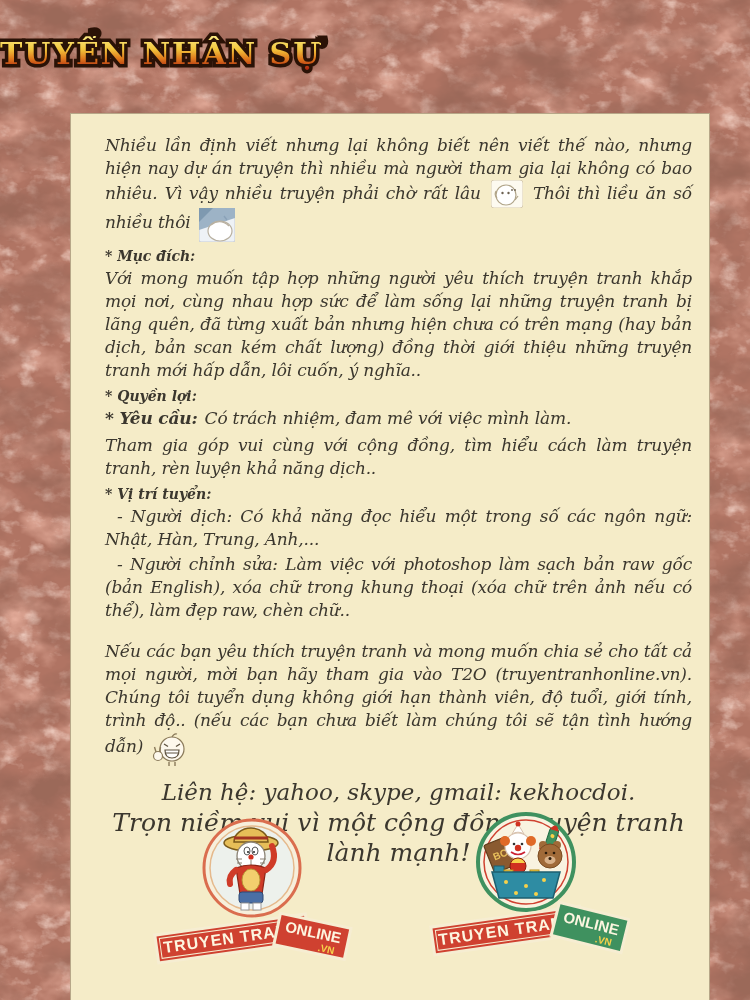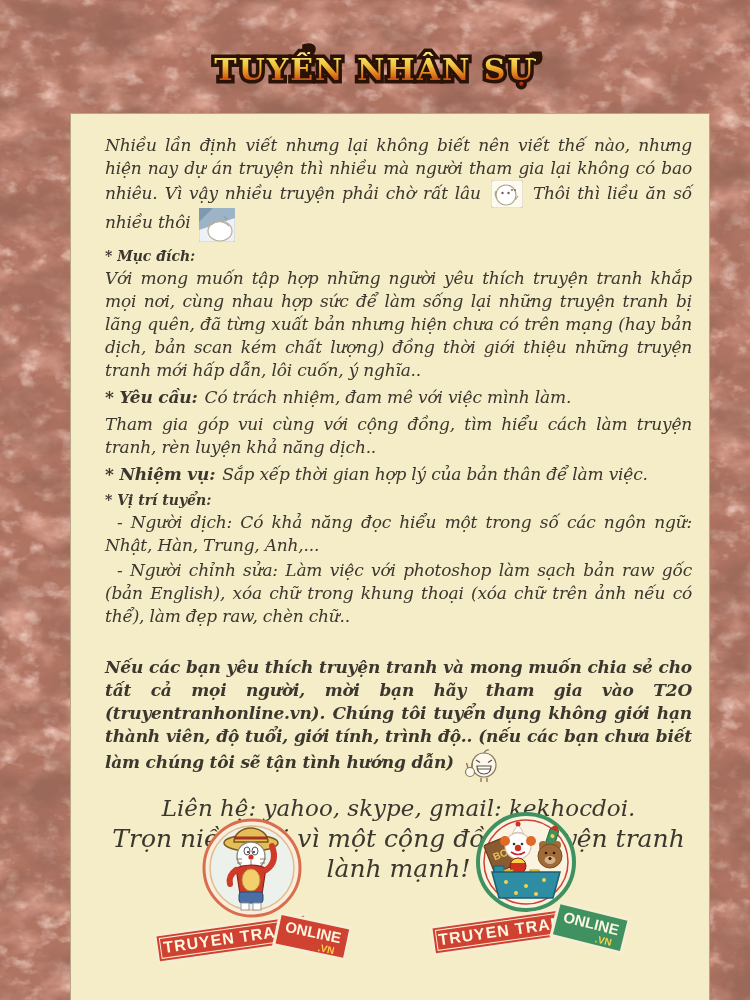--- a/index.html
+++ b/index.html
@@ -1,41 +1,41 @@
 <!DOCTYPE html>
 <html><head>
 <meta charset="utf-8">
 <style>
   html,body{margin:0;padding:0;background:#3a2018;}
   .stage{position:relative;width:750px;height:1000px;overflow:hidden;
          font-family:"DejaVu Serif",serif;}
   .bg{position:absolute;inset:0;width:750px;height:1000px;display:block;}
 
   
-  .title-wrap{position:absolute;top:52px;left:0;width:100%;text-align:center;z-index:3;}
+  .title-wrap{position:absolute;top:36px;left:0;width:100%;z-index:3;}
   .title{position:relative;display:inline-block;font-weight:bold;font-size:30px;
          letter-spacing:2px;font-family:"DejaVu Serif",serif;white-space:nowrap;}
   .title .t-outline{-webkit-text-stroke:7px #2a1206;color:#2a1206;
          text-shadow:0 2px 4px rgba(0,0,0,.55);}
   .title .t-fill{position:absolute;left:0;top:0;
          background:linear-gradient(180deg,#fbe87e 4%,#f2c53c 38%,#e07b1d 64%,#a8220f 96%);
          -webkit-background-clip:text;background-clip:text;color:transparent;}
 
   
   .panel{position:absolute;left:70px;top:113px;width:640px;height:938px;
          box-sizing:border-box;background:#f5ecc8;z-index:2;
          border:1px solid rgba(70,40,20,.35);border-bottom:3px solid #241307;
          padding:20px 17px 0 34px;overflow:hidden;color:#3b372e;}
   .body{font-style:italic;font-size:17px;line-height:23px;letter-spacing:-.2px;
         margin:0 0 4px 0;}
   .jt{text-align:justify;}
   .hd{font-style:italic;font-weight:bold;font-size:14px;margin:6px 0 3px 0;}
   .hd-inline{font-weight:bold;margin-right:7px;}
   .bullet{text-indent:12px;margin-bottom:2px;}
-  .closing{margin-top:28px;font-weight:bold;}
+  .closing{margin-top:18px;}
   .center{text-align:center;font-style:italic;}
   .contact{font-size:23px;line-height:28px;margin:10px 0 2px 0;}
   .slogan{font-size:25px;line-height:30px;margin:2px 0 0 0;}
 
   
   .emo{display:inline-block;vertical-align:-9px;margin:0 3px;}
   .emo-1{width:32px;height:28px;}
   .emo-2{width:36px;height:34px;vertical-align:-14px;}
   .emo-3{width:38px;height:36px;vertical-align:-16px;}
 
@@ -100,29 +100,27 @@
         <polygon points="0,0 14,0 0,14" fill="#7e99b0"></polygon>
         <ellipse cx="21" cy="23" rx="12" ry="10" fill="#ffffff" stroke="#b8b0a0" stroke-width="1.2"></ellipse>
         <path d="M12 17 q9 -7 18 1" fill="none" stroke="#b8b0a0" stroke-width="1.2"></path>
         <path d="M25 8 l3 4" stroke="#8aa2b8" stroke-width="1.4"></path>
       </svg>
     </p>
 
     <h3 class="hd">* Mục đích:</h3>
     <p class="body jt">Với mong muốn tập hợp những người yêu thích truyện tranh khắp mọi nơi, cùng nhau hợp sức để làm sống lại những truyện tranh bị lãng quên, đã từng xuất bản nhưng hiện chưa có trên mạng (hay bản dịch, bản scan kém chất lượng) đồng thời giới thiệu những truyện tranh mới hấp dẫn, lôi cuốn, ý nghĩa..</p>
 
+    <h3 class="hd">* Quyền lợi:</h3>
     <p class="body">
       <span class="hd-inline">* Yêu cầu:</span><span>Có trách nhiệm, đam mê với việc mình làm.</span>
     </p>
 
     <p class="body jt">Tham gia góp vui cùng với cộng đồng, tìm hiểu cách làm truyện tranh, rèn luyện khả năng dịch..</p>
 
-    <p class="body">
-      <span class="hd-inline">* Nhiệm vụ:</span><span>Sắp xếp thời gian hợp lý của bản thân để làm việc.</span>
-    </p>
 
     <h3 class="hd">* Vị trí tuyển:</h3>
     <p class="body jt bullet">- Người dịch: Có khả năng đọc hiểu một trong số các ngôn ngữ: Nhật, Hàn, Trung, Anh,...</p>
     <p class="body jt bullet">- Người chỉnh sửa: Làm việc với photoshop làm sạch bản raw gốc (bản English), xóa chữ trong khung thoại (xóa chữ trên ảnh nếu có thể), làm đẹp raw, chèn chữ..</p>
 
     <p class="body jt closing">
       <span>Nếu các bạn yêu thích truyện tranh và mong muốn chia sẻ cho tất cả mọi người, mời bạn hãy tham gia vào T2O (truyentranhonline.vn). Chúng tôi tuyển dụng không giới hạn thành viên, độ tuổi, giới tính, trình độ.. (nếu các bạn chưa biết làm chúng tôi sẽ tận tình hướng dẫn)</span>
       <svg class="emo emo-3" viewBox="0 0 38 36">
         <circle cx="21" cy="17" r="12" fill="#fdf8ec" stroke="#8a7a5a" stroke-width="1.2"></circle>
         <path d="M21 5 q2 -4 5 -3" fill="none" stroke="#8a7a5a" stroke-width="1.2"></path>

